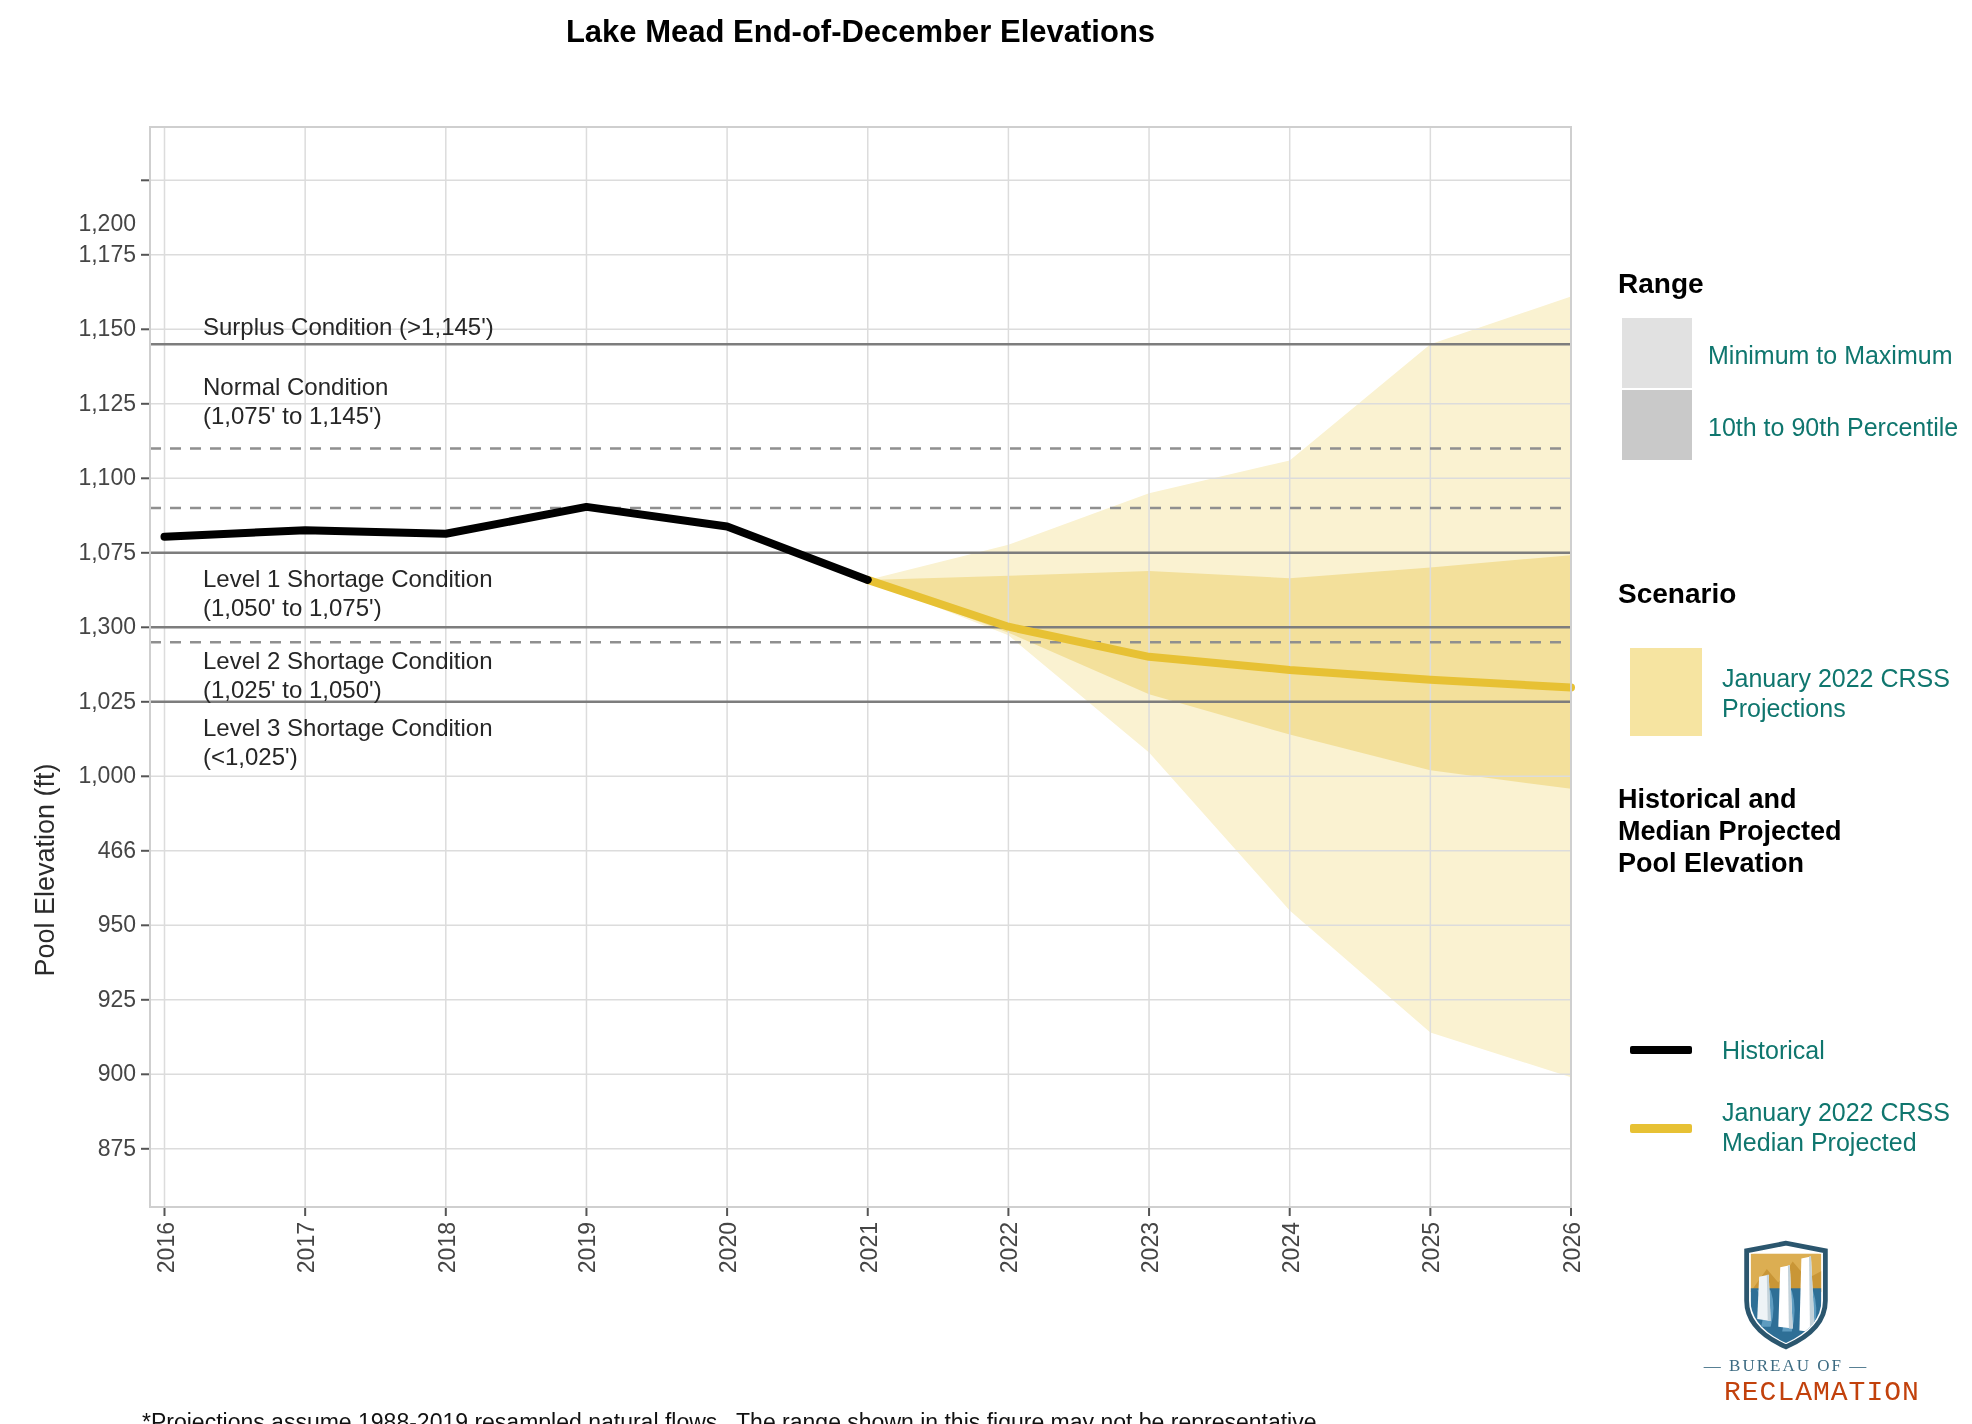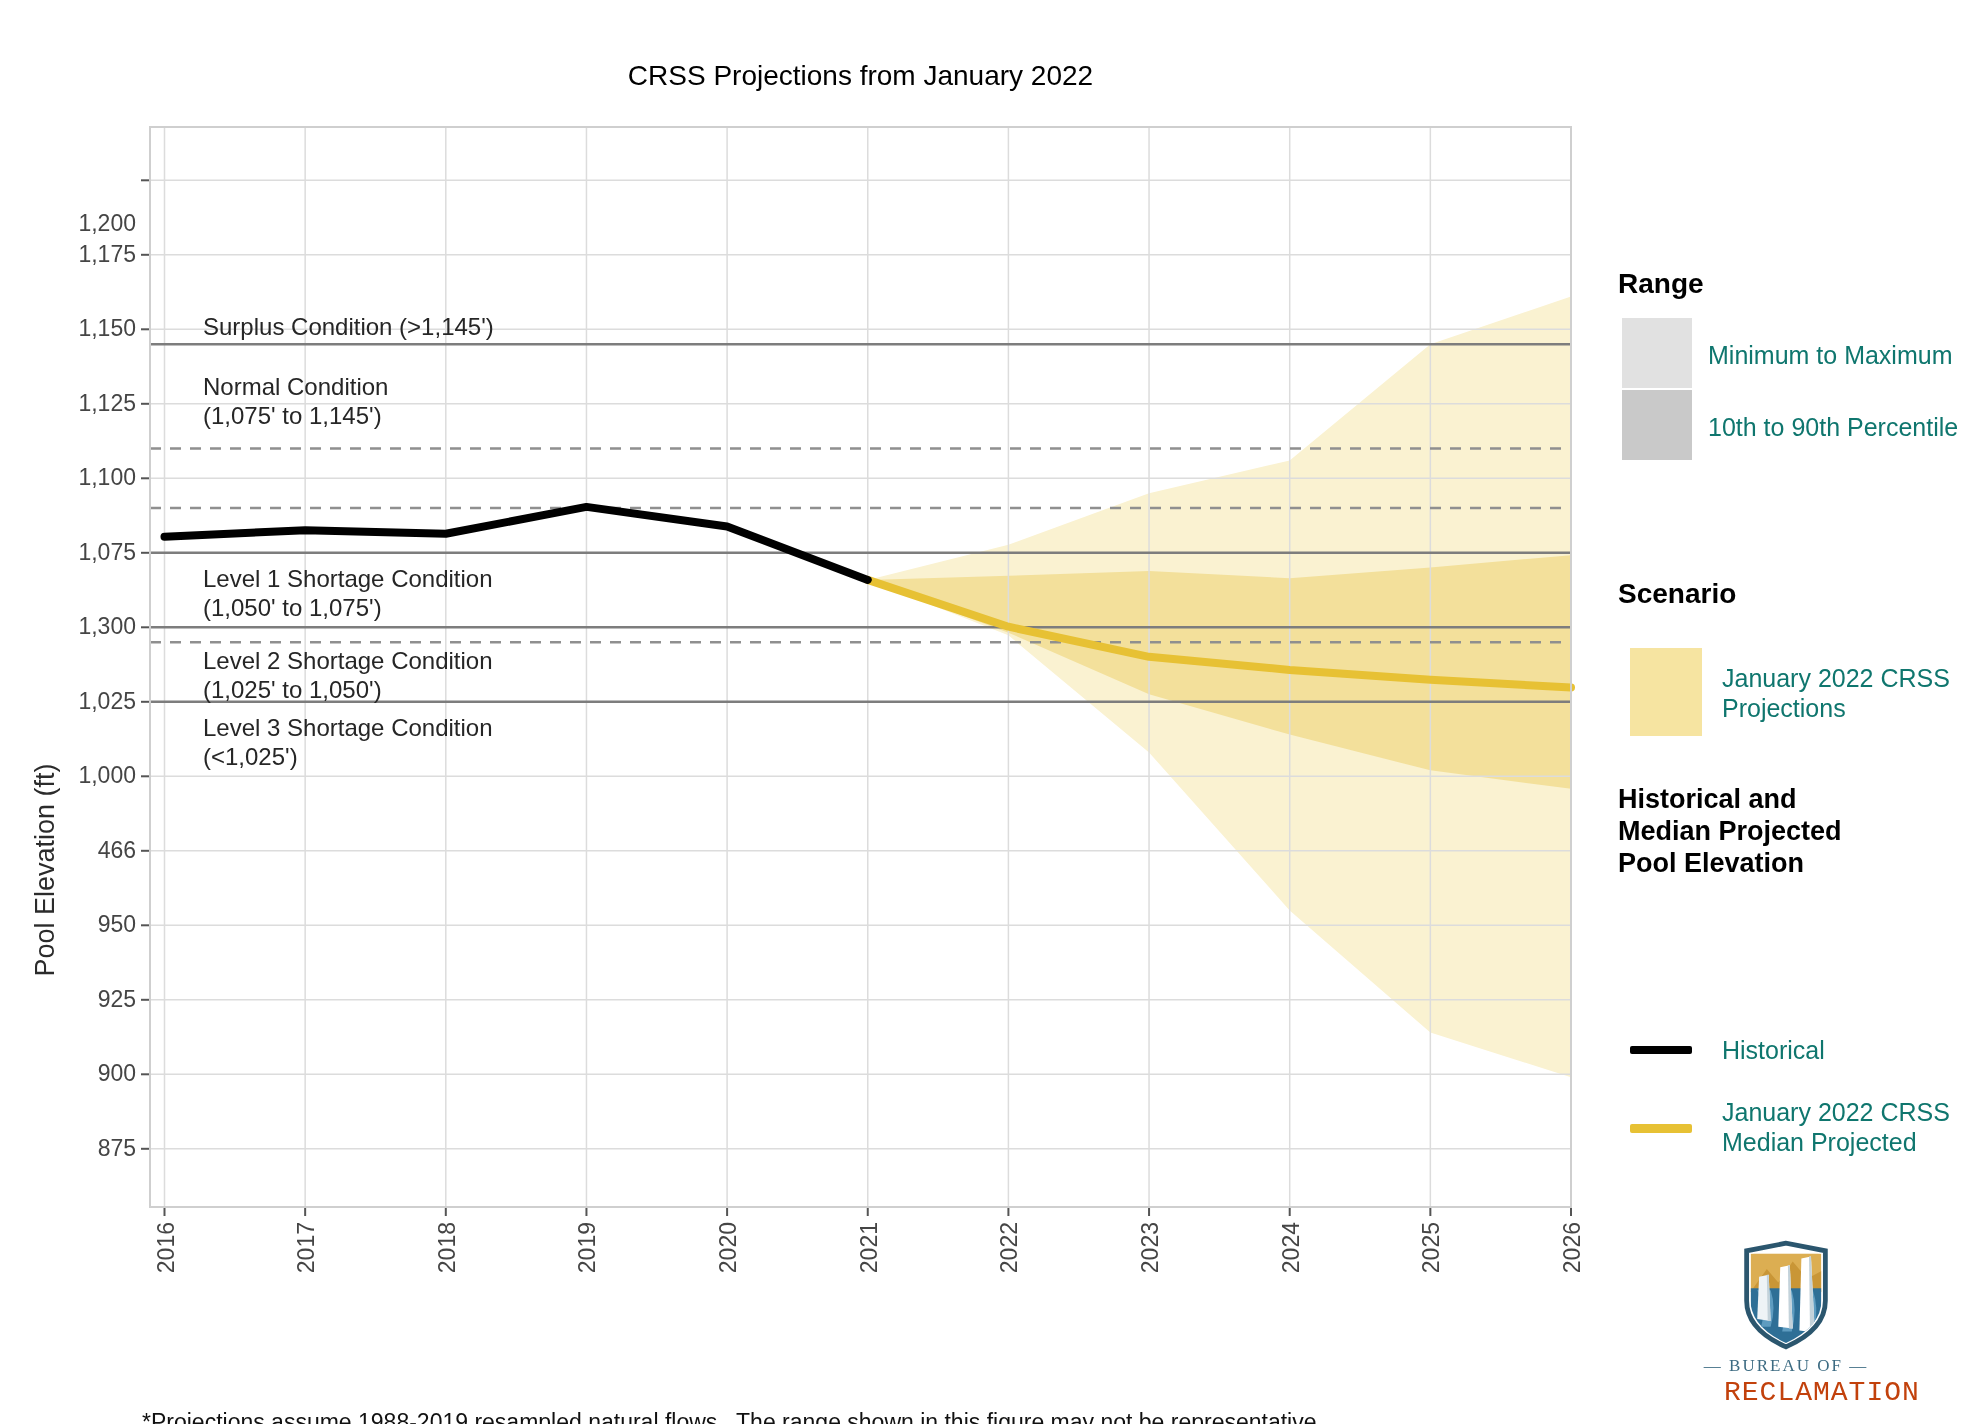--- a/index.html
+++ b/index.html
@@ -25,21 +25,21 @@
   .logo{position:absolute;left:1690px;top:1240px;width:192px;text-align:center;}
   .logo-l1{font-family:"Liberation Serif", serif;font-size:17px;letter-spacing:2px;
            color:#3c6b82;margin-top:6px;white-space:nowrap;}
   .logo-l2{font-family:Liberation Mono, monospace;font-size:28px;letter-spacing:1px;
            color:#c2410c;margin-top:1px;white-space:nowrap;margin-left:34px;}
 </style>
 </head>
 <body>
 
 <div id="canvas">
-  <div class="subtitle">CRSS Projections from January 2022</div>
+  <div class="title">Lake Mead End-of-December Elevations</div>
   <div class="ylab">Pool Elevation (ft)</div>
 
   <svg id="plot" width="1972" height="1424" viewBox="0 0 1972 1424">
       <polygon points="867.75,579.9179999999998 1008.4000000000001,544.7539999999999 1149.0500000000002,493.2 1289.7,460.42 1430.3500000000001,344.20000000000005 1571,296.52 1571,1077.28 1430.3500000000001,1032.58 1289.7,910.4000000000001 1149.0500000000002,752.46 1008.4000000000001,635.3460000000001 867.75,579.9179999999998" fill="#faf2d1"></polygon>
       <polygon points="867.75,579.9179999999998 1008.4000000000001,575.7460000000001 1149.0500000000002,570.9779999999997 1289.7,578.13 1430.3500000000001,567.4020000000003 1571,555.1839999999999 1571,788.8160000000001 1430.3500000000001,770.34 1289.7,734.5799999999999 1149.0500000000002,694.35 1008.4000000000001,632.6639999999999 867.75,579.9179999999998" fill="#f3e09b"></polygon>
       <line x1="150" x2="1571" y1="1148.8" y2="1148.8" stroke="#dcdcdc" stroke-width="1.5"></line>
       <line x1="141" x2="150" y1="1148.8" y2="1148.8" stroke="#555555" stroke-width="2"></line>
       <line x1="150" x2="1571" y1="1074.3" y2="1074.3" stroke="#dcdcdc" stroke-width="1.5"></line>
       <line x1="141" x2="150" y1="1074.3" y2="1074.3" stroke="#555555" stroke-width="2"></line>
       <line x1="150" x2="1571" y1="999.8" y2="999.8" stroke="#dcdcdc" stroke-width="1.5"></line>

